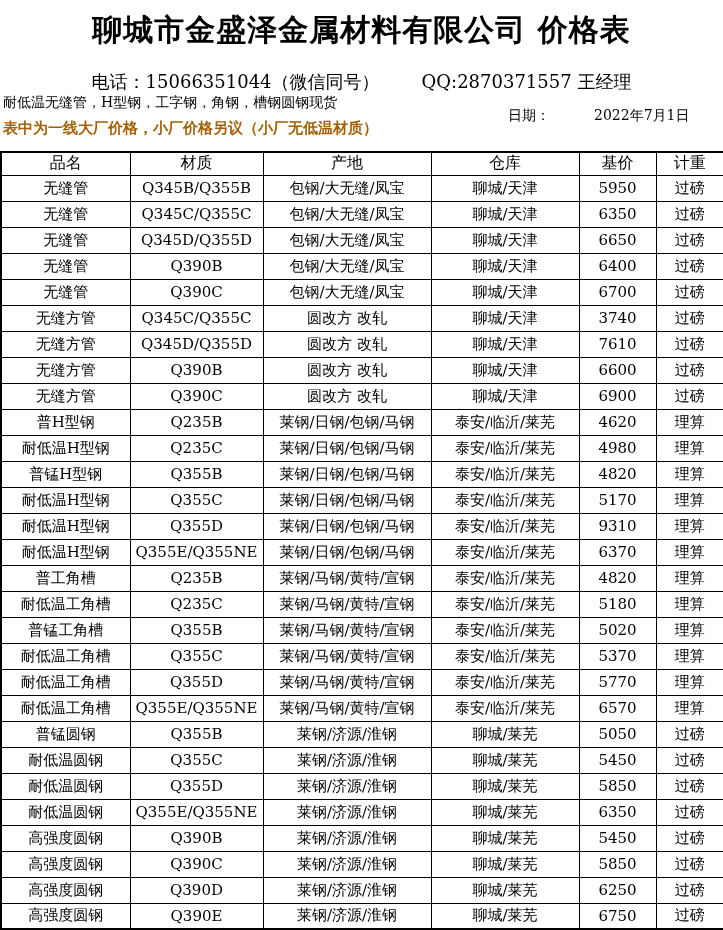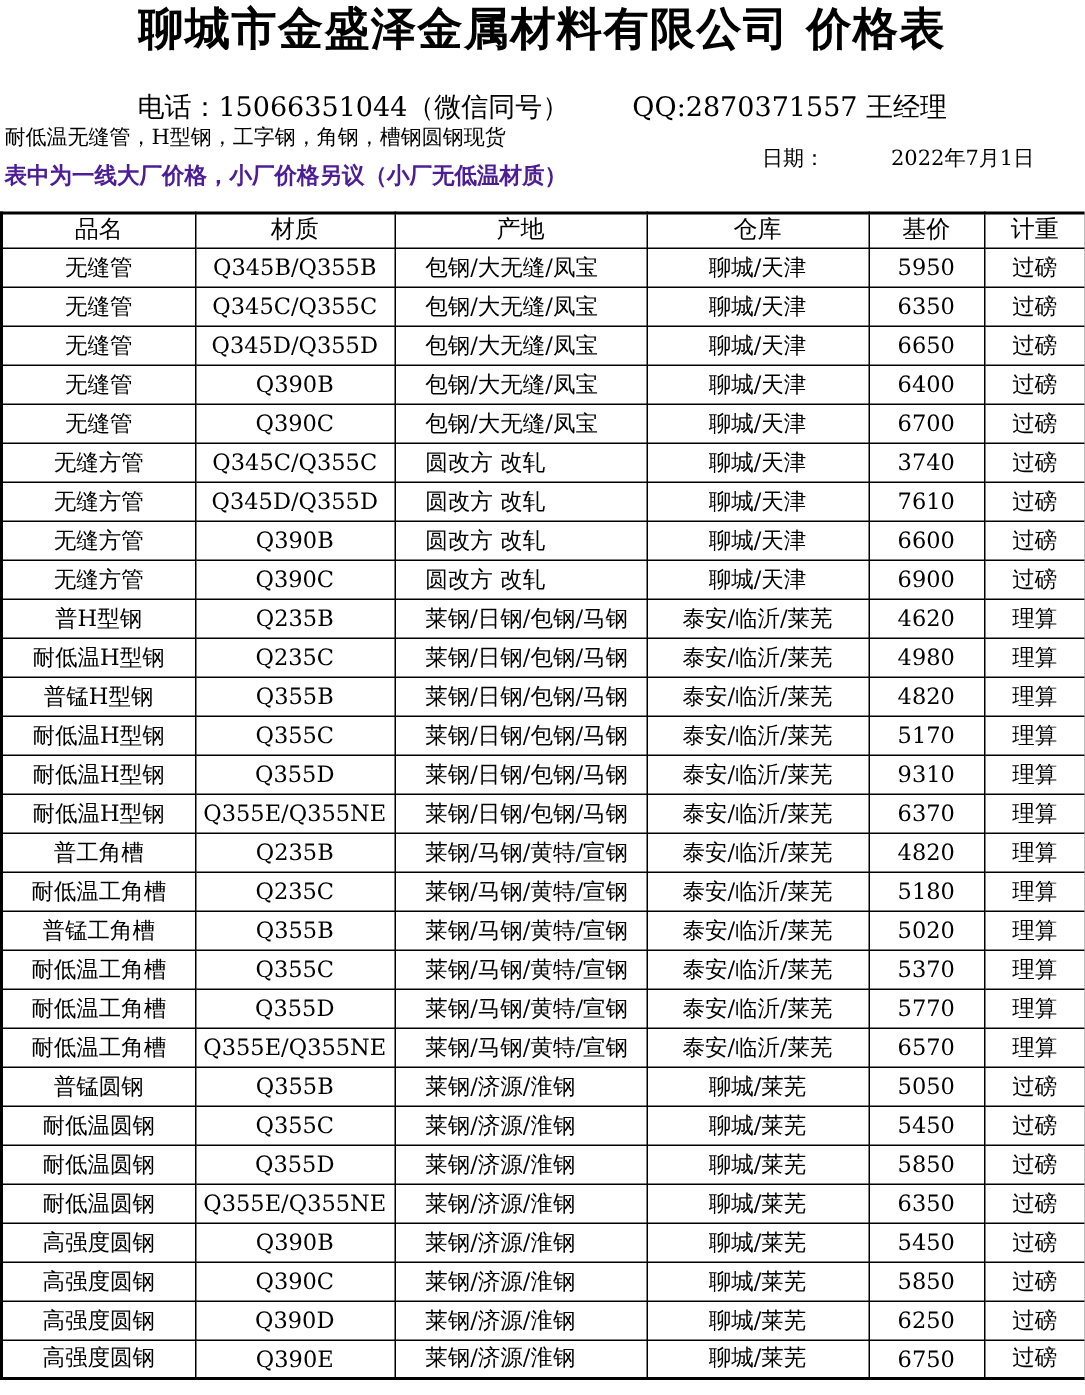--- a/index.html
+++ b/index.html
@@ -10,21 +10,21 @@
   body {
     width: 723px;
     height: 930px;
     overflow: hidden;
     color: #000;
     font-family: "DejaVu Serif", "Liberation Serif", serif;
   }
   .sheet { position: relative; width: 723px; height: 930px; }
 
   .title {
-    padding-top: 0;
+    padding-top: 10px;
     text-align: center;
     font-size: 30px;
     font-weight: bold;
     letter-spacing: 1px;
     line-height: 1.3;
     white-space: nowrap;
   }
   .contact {
     margin-top: 20px;
     text-align: center;
@@ -79,22 +79,22 @@
     text-align: center;
     font-weight: normal;
     font-size: 15px;
     overflow: hidden;
     white-space: nowrap;
   }
   table.price-table thead tr { height: 23px; margin-left: 37px; }
   table.price-table thead th { font-size: 16px; }
   table.price-table tbody tr { height: 26px; }
   table.price-table td.c2 {
-    text-align: left;
-    padding-left: 20px;
+    text-align: center;
+    padding-left: 0;
   }
   col.w0 { width: 129px; }
   col.w1 { width: 133px; }
   col.w2 { width: 168px; }
   col.w3 { width: 148px; }
   col.w4 { width: 77px; }
   col.w5 { width: 68px; }
 </style>
 </head>
 <body>
@@ -102,21 +102,21 @@
 <div class="sheet">
 
   <div class="title">聊城市金盛泽金属材料有限公司 价格表</div>
 
   <div class="contact">
     <span>电话：15066351044（微信同号）</span><span class="qq">QQ:2870371557 王经理</span>
   </div>
 
   <div class="subhead">
     <div class="products-line">耐低温无缝管，H型钢，工字钢，角钢，槽钢圆钢现货</div>
-    <div class="notice" style="color: #4c1d95;">表中为一线大厂价格，小厂价格另议（小厂无低温材质）</div>
+    <div class="notice" style="color: #a16207;">表中为一线大厂价格，小厂价格另议（小厂无低温材质）</div>
     <div class="date-line">
       <span>日期：</span><span class="date-value">2022年7月1日</span>
     </div>
   </div>
 
   <table class="price-table">
     <colgroup>
       <col class="w0">
         <col class="w1">
         <col class="w2">

